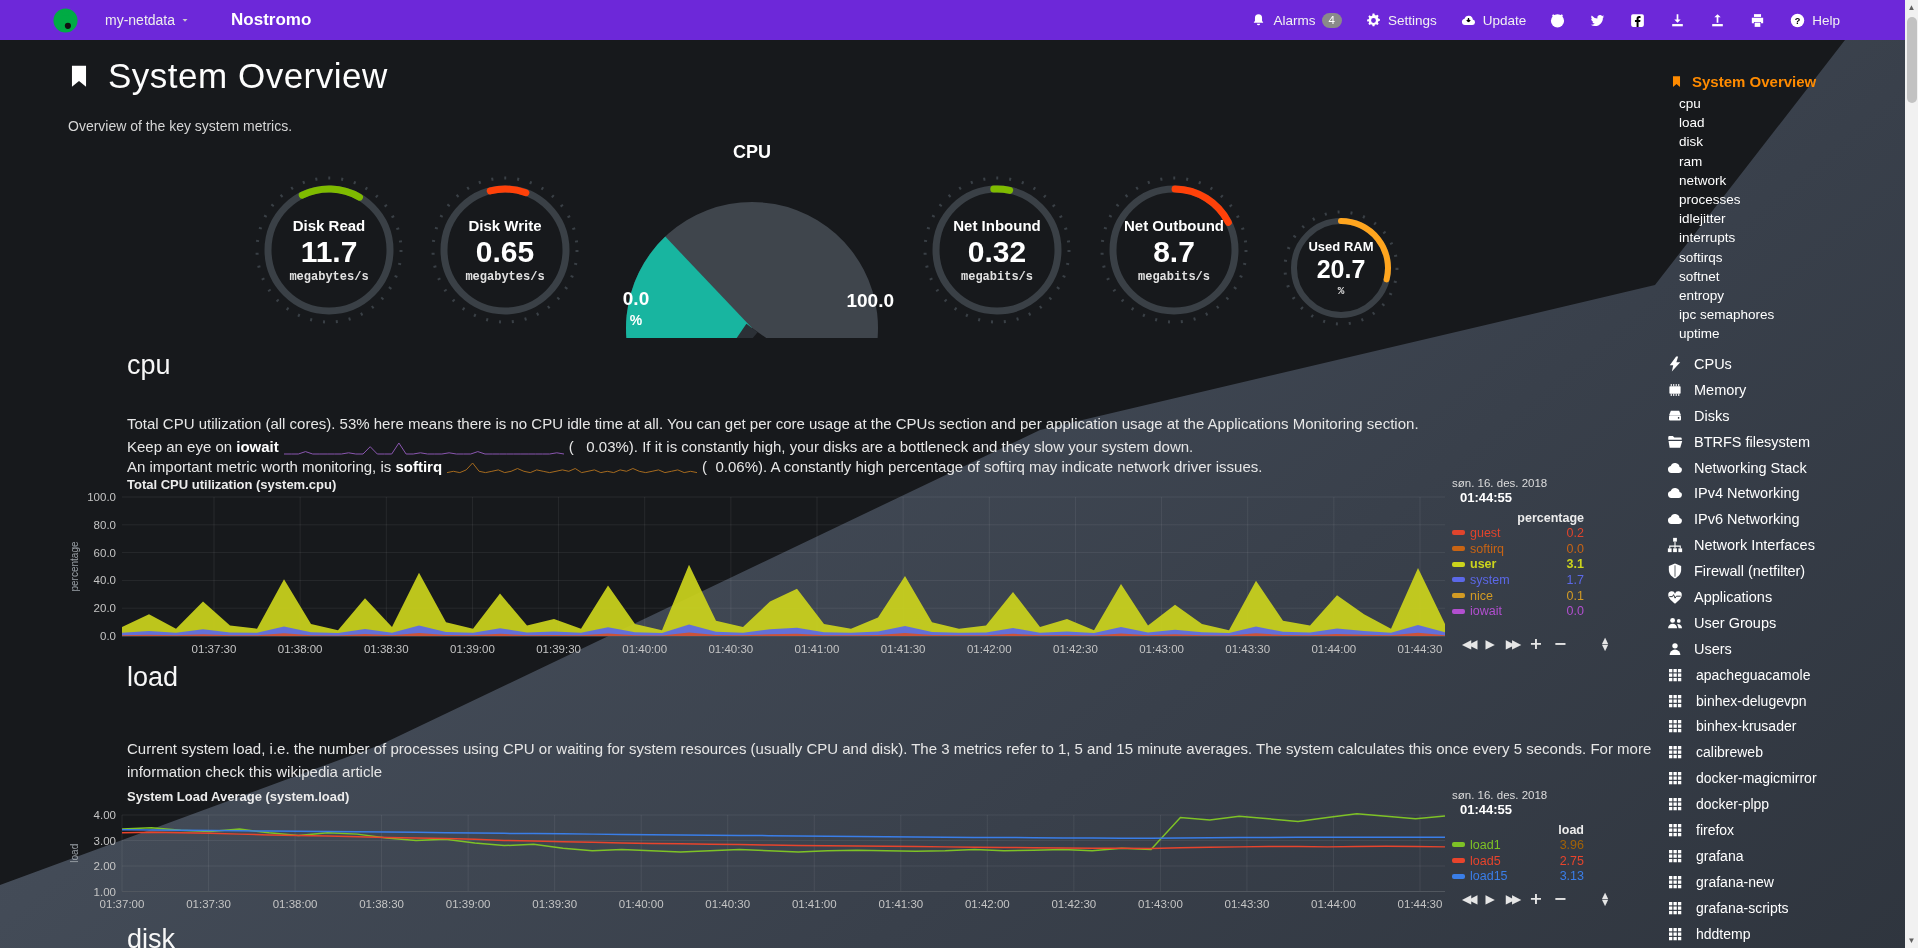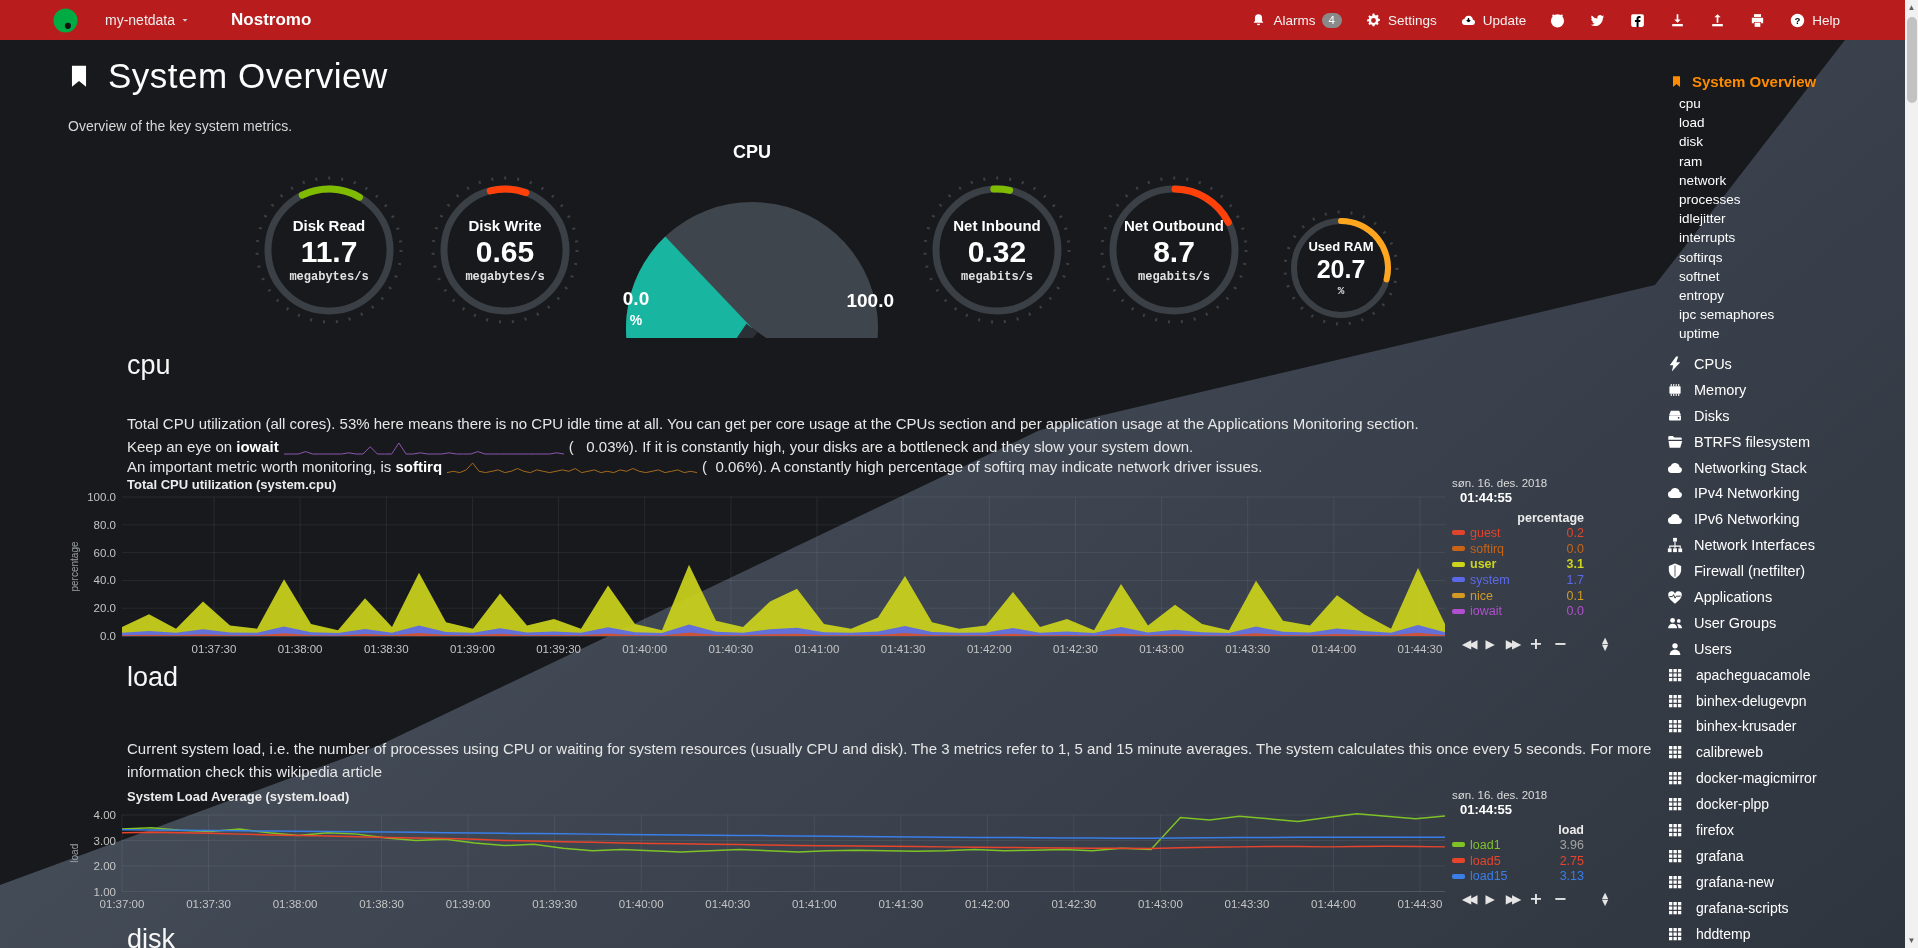--- a/index.html
+++ b/index.html
@@ -3,21 +3,21 @@
 <meta charset="utf-8">
 <style>
   html,body{margin:0;padding:0;background:#17191c;font-family:"Liberation Sans",sans-serif;}
   body{width:1918px;height:948px;overflow:hidden;position:relative;color:#fff;}
   .abs{position:absolute;}
   
   #bg-slate{position:absolute;left:0;top:40px;width:1918px;height:908px;
     clip-path:polygon(1845px 0px,1918px 0px,1918px 908px,0px 908px,0px 845px,380px 705px,1040px 390px,1655px 245px);
     background:linear-gradient(140deg,#4d5663 0%,#434b57 35%,#39404b 65%,#2f353e 100%);}
   
-  #navbar{position:absolute;left:0;top:0;width:1918px;height:40px;background:#b91c1c;display:flex;align-items:center;z-index:40;}
+  #navbar{position:absolute;left:0;top:0;width:1918px;height:40px;background:#6d28d9;display:flex;align-items:center;z-index:40;}
   #navbar .nav-left{display:flex;align-items:center;gap:14px;padding-left:52px;}
   .hostname{font-size:14px;color:#eee;display:flex;align-items:center;gap:4px;margin-left:12px;cursor:pointer;}
   .hostname .icon{width:12px;height:12px;color:#ccc;}
   .app-title{font-size:17px;font-weight:bold;color:#fff;margin-left:26px;}
   #navbar .nav-right{margin-left:auto;display:flex;align-items:center;gap:23px;padding-right:78px;font-size:13.5px;color:#f2f2f2;}
   .nav-item{display:flex;align-items:center;gap:6px;cursor:pointer;white-space:nowrap;}
   .nav-item .icon{width:17px;height:17px;display:inline-block;color:#fff;}
   .badge{background:#8a8a8a;color:#fff;font-size:11.5px;border-radius:10px;padding:1.5px 7px;}
   .icon svg{width:100%;height:100%;display:block;}
   
@@ -439,21 +439,21 @@
     <polyline points="122,27.85 151.4,27.340000000000003 180.8,27.85 210.2,28.360000000000007 239.6,29.125 269,29.889999999999993 298.4,30.4 327.8,30.909999999999997 357.2,31.674999999999997 386.6,32.44 416,32.949999999999996 445.4,33.46 474.8,34.22500000000001 504.2,35.5 533.6,36.01 563,36.775 592.4,37.285 621.8,38.050000000000004 651.2,38.56 680.6,38.815 710,39.324999999999996 739.4,39.580000000000005 768.8,40.09 798.2,40.6 827.6,40.855 857,41.11000000000001 886.4,41.365 915.8,41.62000000000001 945.2,41.875 974.6,42.129999999999995 1004,42.385 1033.4,42.64 1062.8,42.895 1092.2,43.14999999999999 1121.6,43.14999999999999 1151,43.405 1180.4,42.64 1209.8,42.129999999999995 1239.2,41.875 1268.6,41.62000000000001 1298,41.62000000000001 1327.4,41.875 1356.8,41.62000000000001 1386.2,41.365 1415.6,41.62000000000001 1445,41.875" fill="none" stroke="#e8442c" stroke-width="1.5"></polyline>
     <polyline points="122,24.79 151.4,25.045 180.8,25.300000000000004 210.2,25.554999999999993 239.6,25.810000000000002 269,26.064999999999998 298.4,26.32 327.8,26.575000000000003 357.2,26.830000000000005 386.6,27.084999999999994 416,27.340000000000003 445.4,27.85 474.8,28.105000000000004 504.2,28.360000000000007 533.6,28.614999999999995 563,28.870000000000005 592.4,29.125 621.8,29.379999999999995 651.2,29.635000000000005 680.6,29.889999999999993 710,30.144999999999996 739.4,30.4 768.8,30.655 798.2,30.909999999999997 827.6,31.165000000000006 857,31.419999999999995 886.4,31.674999999999997 915.8,31.93 945.2,32.185 974.6,32.44 1004,32.44 1033.4,32.69500000000001 1062.8,32.949999999999996 1092.2,32.949999999999996 1121.6,33.205 1151,33.205 1180.4,32.949999999999996 1209.8,32.69500000000001 1239.2,32.44 1268.6,32.44 1298,32.185 1327.4,32.185 1356.8,32.185 1386.2,32.185 1415.6,32.185 1445,32.185" fill="none" stroke="#3a7ee8" stroke-width="1.5"></polyline>
   </svg>
 <div class="legend" id="load-legend" style="top:789px">
     <div class="ldate">søn. 16. des. 2018</div>
     <div class="ltime">01:44:55</div>
     <div class="lunits">load</div>
     <div class="lrow">
       <span class="sw" style="background: rgb(126, 194, 38);"></span>
       <span class="nm" style="color: rgb(126, 194, 38);">load1</span>
-      <span class="vl" style="color: #a3a3a3; margin-left: 12px;">3.96</span>
+      <span class="vl" style="color: #a16207; margin-left: 12px;">3.96</span>
     </div>
     <div class="lrow">
       <span class="sw" style="background: rgb(232, 68, 44);"></span>
       <span class="nm" style="color: rgb(232, 68, 44);">load5</span>
       <span class="vl" style="color: rgb(232, 68, 44);">2.75</span>
     </div>
     <div class="lrow">
       <span class="sw" style="background: rgb(58, 126, 232);"></span>
       <span class="nm" style="color: rgb(58, 126, 232);">load15</span>
       <span class="vl" style="color: rgb(58, 126, 232);">3.13</span>

